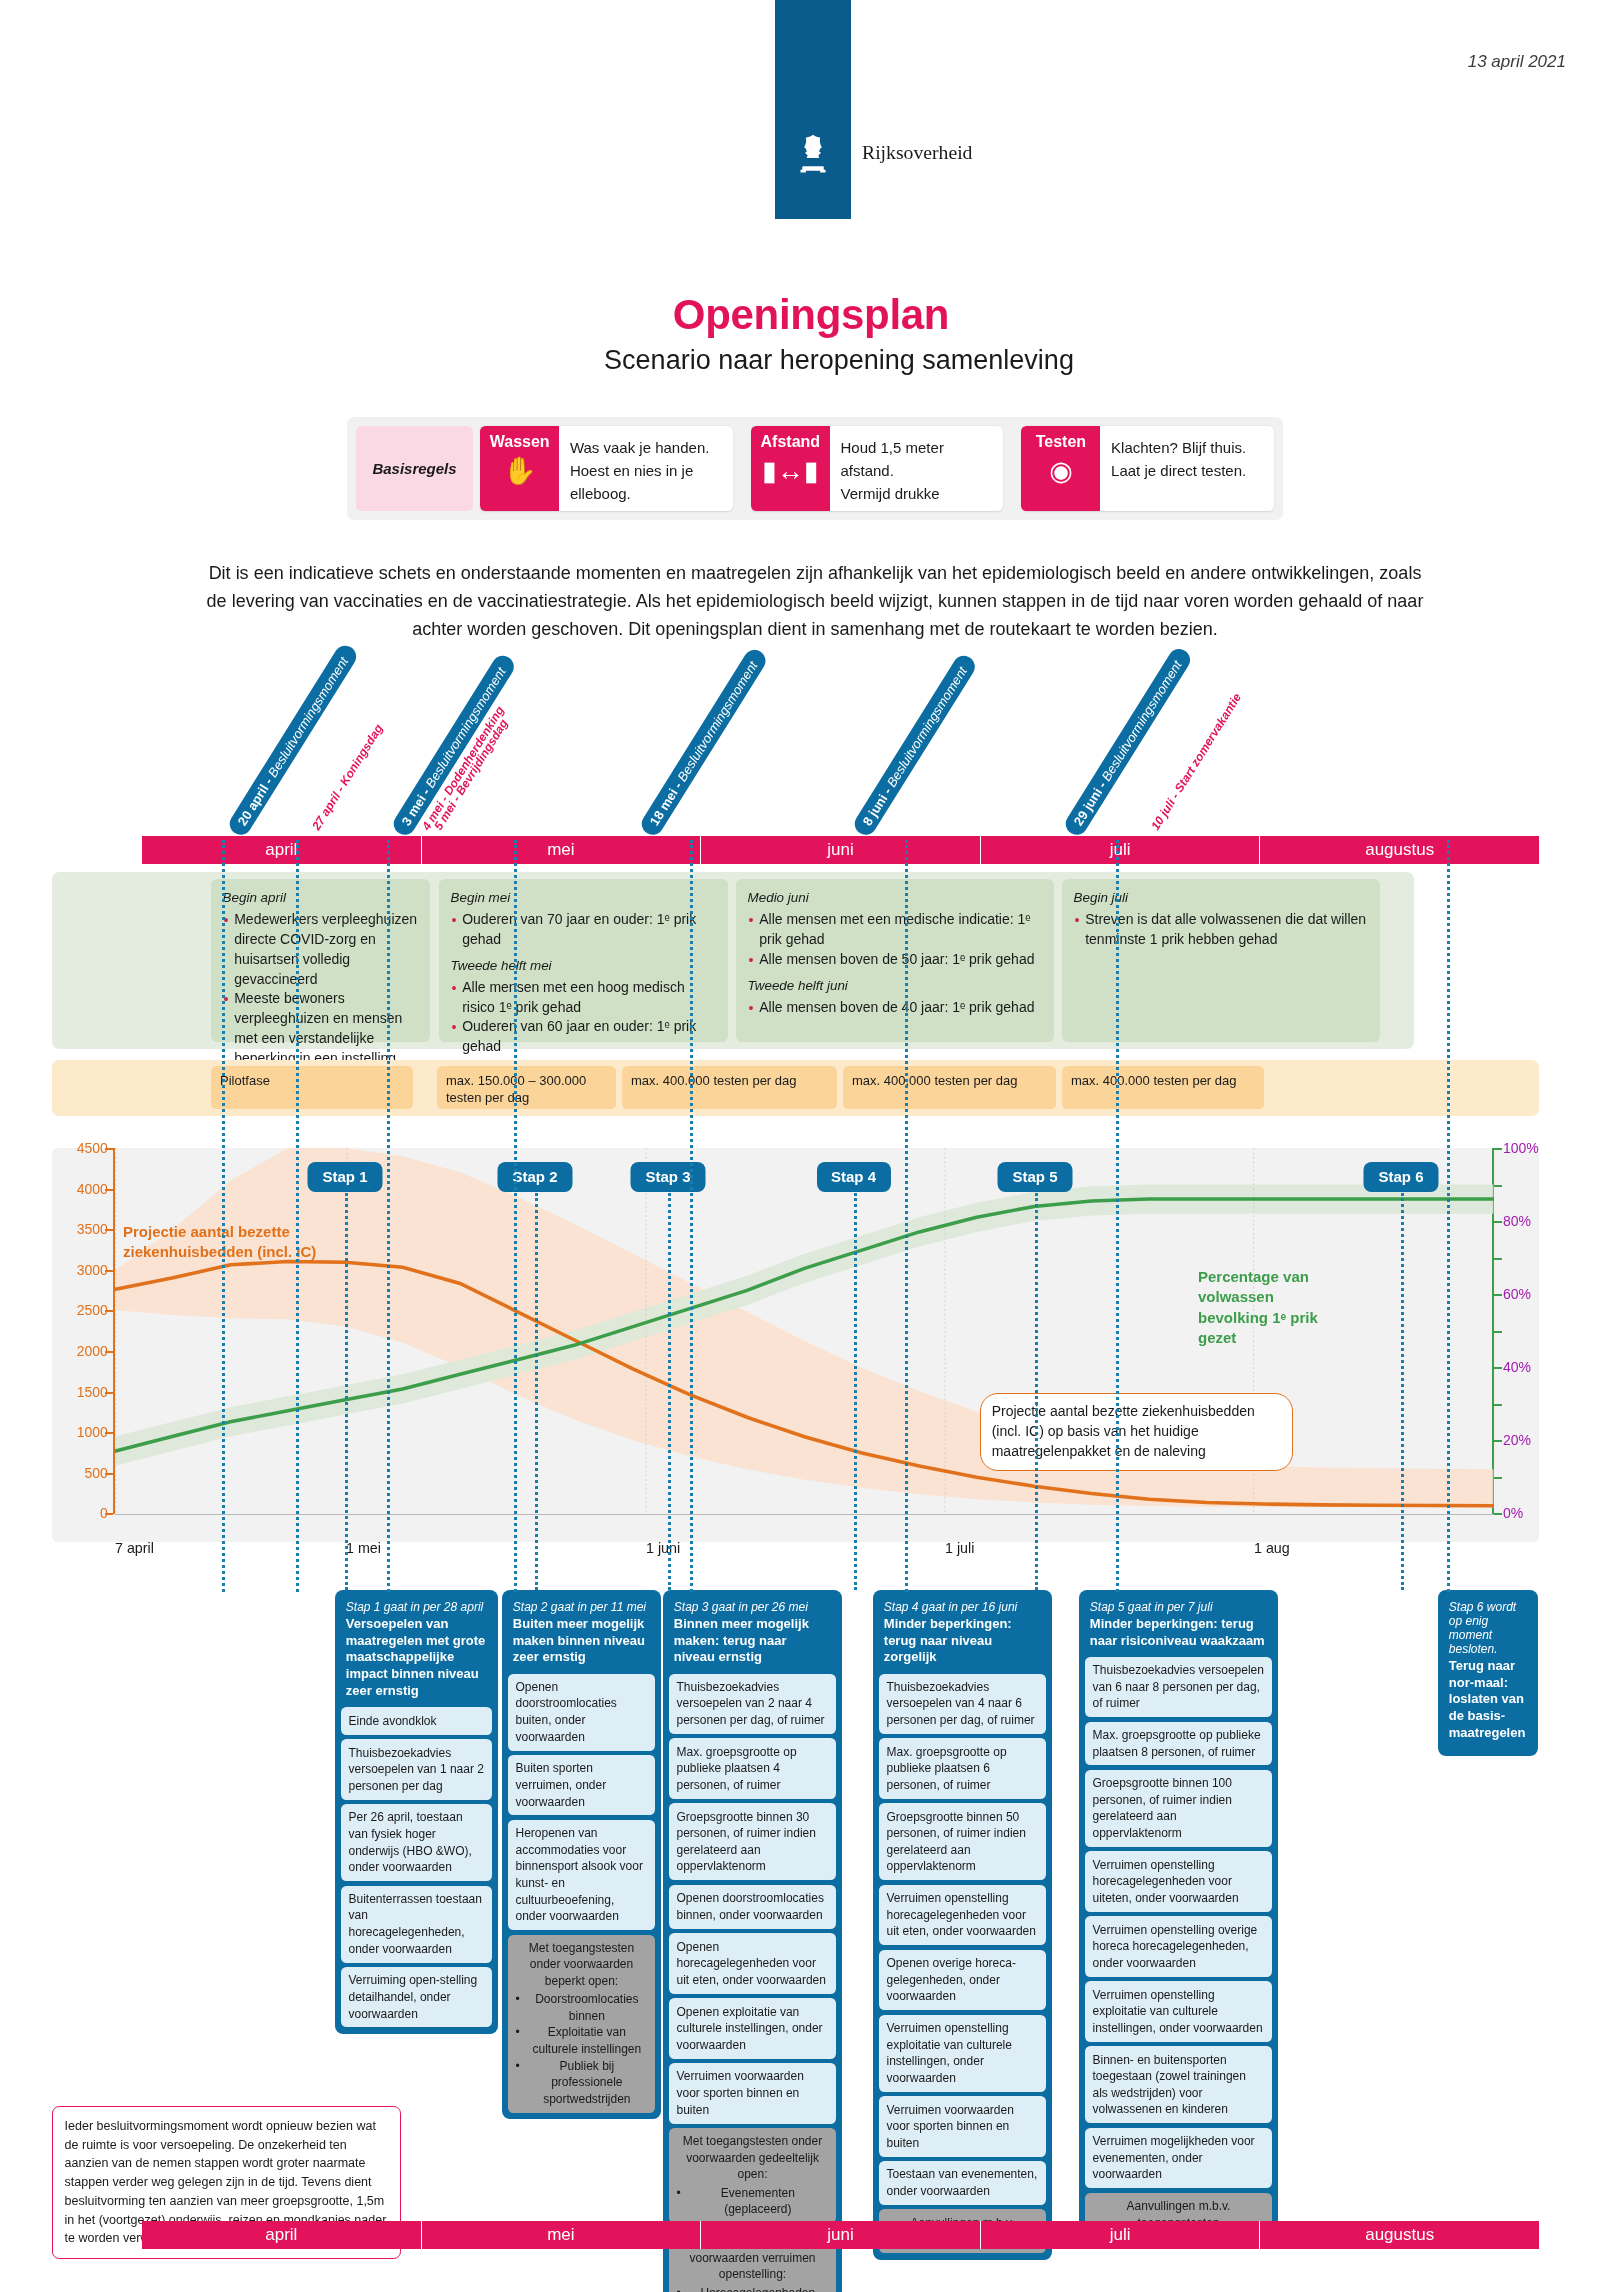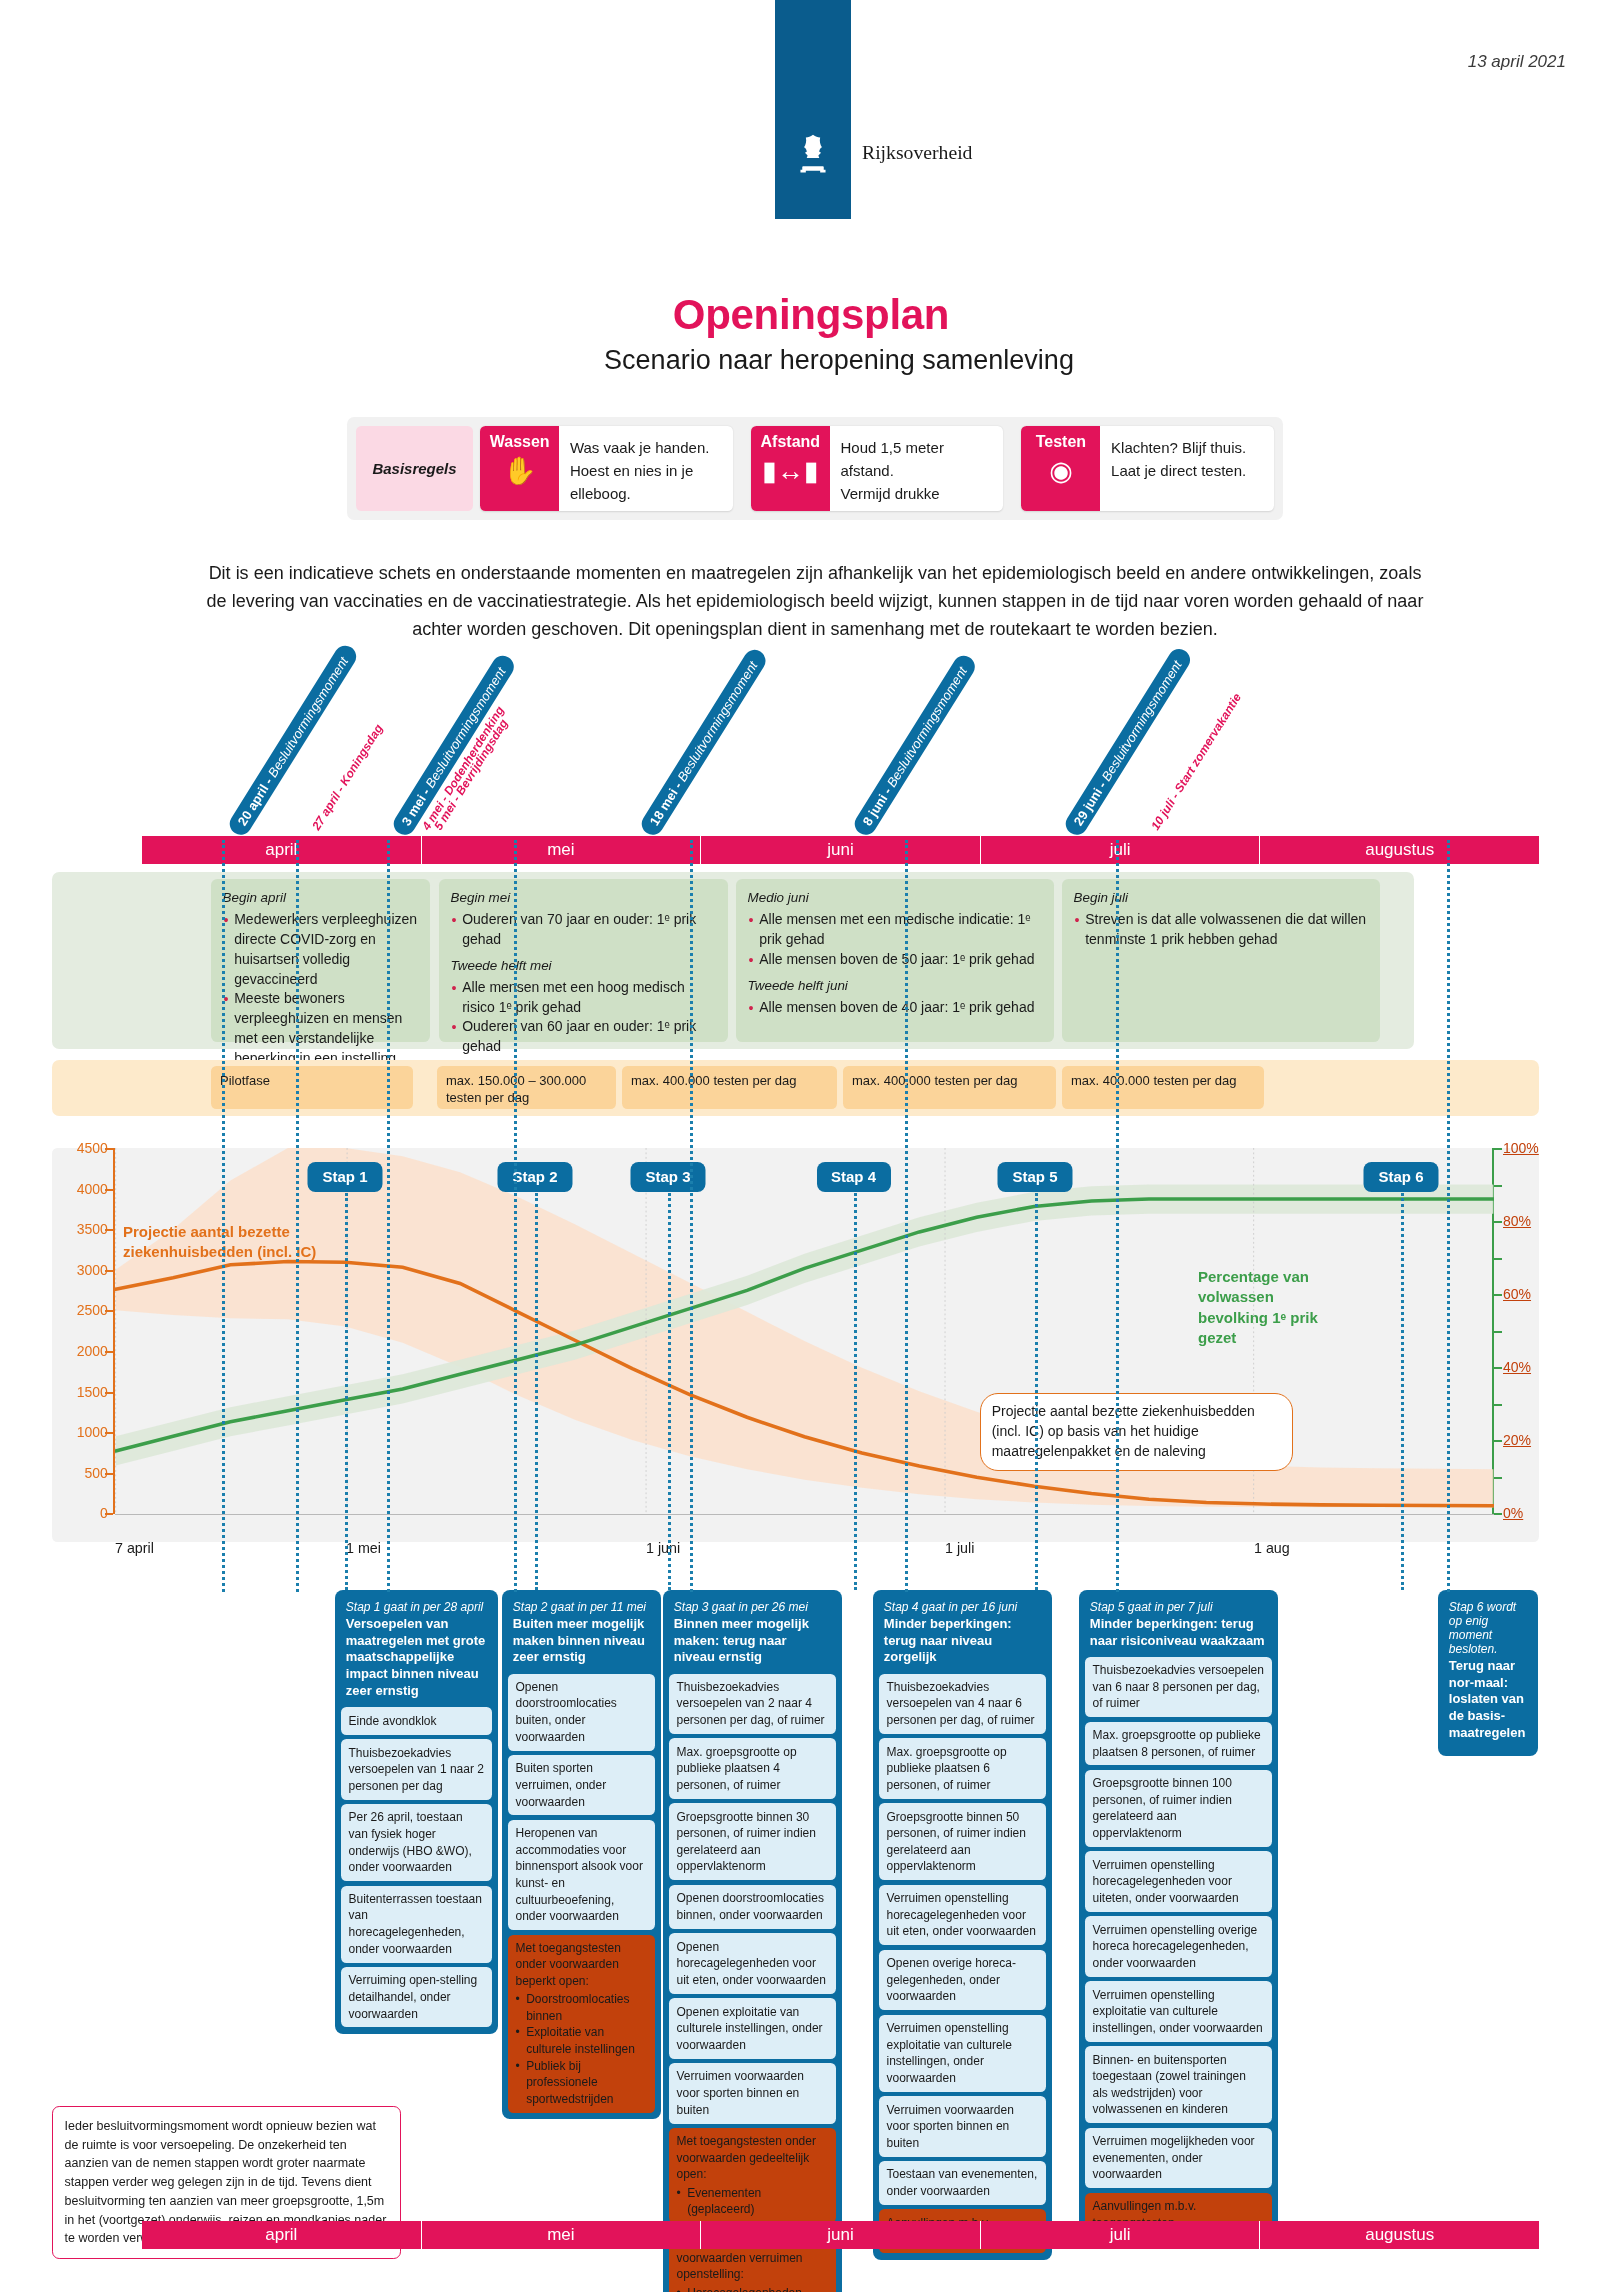--- a/index.html
+++ b/index.html
@@ -72,41 +72,41 @@
   .tbox { position:absolute; top:6.3px; height:43px; background:#fbd49a; border-radius:5.4px;
           padding:5.4px 9px; font-size:13px; line-height:1.35; color:#1a1a1a; }
 
   
   .chart-area { position:absolute; left:52px; top:1148px; width:1487px; height:394px;
                 background:#f2f2f2; border-radius:5.4px; }
   .plot { position:absolute; left:115px; top:1148px; width:1379px; height:365px; }
   .ytick { position:absolute; right:100%; margin-right:7.2px; transform:translateY(-50%);
            font-size:14px; color:#e2711b; white-space:nowrap; }
   .ytick2 { position:absolute; left:100%; margin-left:9px; transform:translateY(-50%);
-            font-size:14px; color:#c2410c; white-space:nowrap;text-decoration:underline; }
+            font-size:14px; color:#a21caf; white-space:nowrap; }
   .xtick { position:absolute; top:1540px; font-size:14.3px; color:#1a1a1a; }
   .axis-l { position:absolute; left:113px; top:1148px; width:1.8px; height:366px; background:#e2711b; }
   .axis-r { position:absolute; left:1492px; top:1148px; width:1.8px; height:366px; background:#3c9e4a; }
   .axis-b { position:absolute; left:115px; top:1514px; width:1379px; height:1.3px; background:#b9b9b9; }
   .tickm { position:absolute; width:8px; height:1.8px; }
 
   .step-pill { position:absolute; background:#0b6da1; color:#fff; font-size:15px; font-weight:bold;
                padding:6.3px 15px; border-radius:8px; transform:translateX(-50%); }
   .annot { position:absolute; font-size:15px; font-weight:bold; line-height:1.35; }
   .callout { position:absolute; background:#fff; border:1.4px solid #e2711b; border-radius:7.2px;
              padding:8px 10.7px; font-size:14px; line-height:1.42; color:#1a1a1a; }
 
   
   .stepcol { position:absolute; background:#0b6da1; border-radius:8px; padding:6.3px; }
   .stepcol .head { color:#fff; padding:3.6px 4.5px 7.2px 4.5px; }
   .stepcol .head .when { font-size:12px; font-style:italic; display:block; margin-bottom:1.8px; }
   .stepcol .head .what { font-size:13px; font-weight:bold; line-height:1.3; display:block; }
   .stepcol .item { background:#ddeef7; border-radius:5.4px; padding:5.4px 7.2px; margin-bottom:4.5px;
                    font-size:12px; line-height:1.38; color:#1a1a1a; }
-  .stepcol .item.orange { background:#c2410c; }
+  .stepcol .item.orange { background:#a3a3a3;text-align:center; }
   .stepcol .item ul { list-style:none; margin:1.8px 0 0 0; }
   .stepcol .item li { position:relative; padding-left:10.7px; }
   .stepcol .item li:before { content:"•"; position:absolute; left:0; }
   .stepcol .item:last-child { margin-bottom:0; }
 
   .notebox { position:absolute; left:52px; top:2106px; width:349px; border:1.4px solid #e2135a;
              border-radius:7.2px; padding:9.9px 11.6px; font-size:12.5px; line-height:1.5; color:#1a1a1a; }
 </style>
 </head>
 <body>

